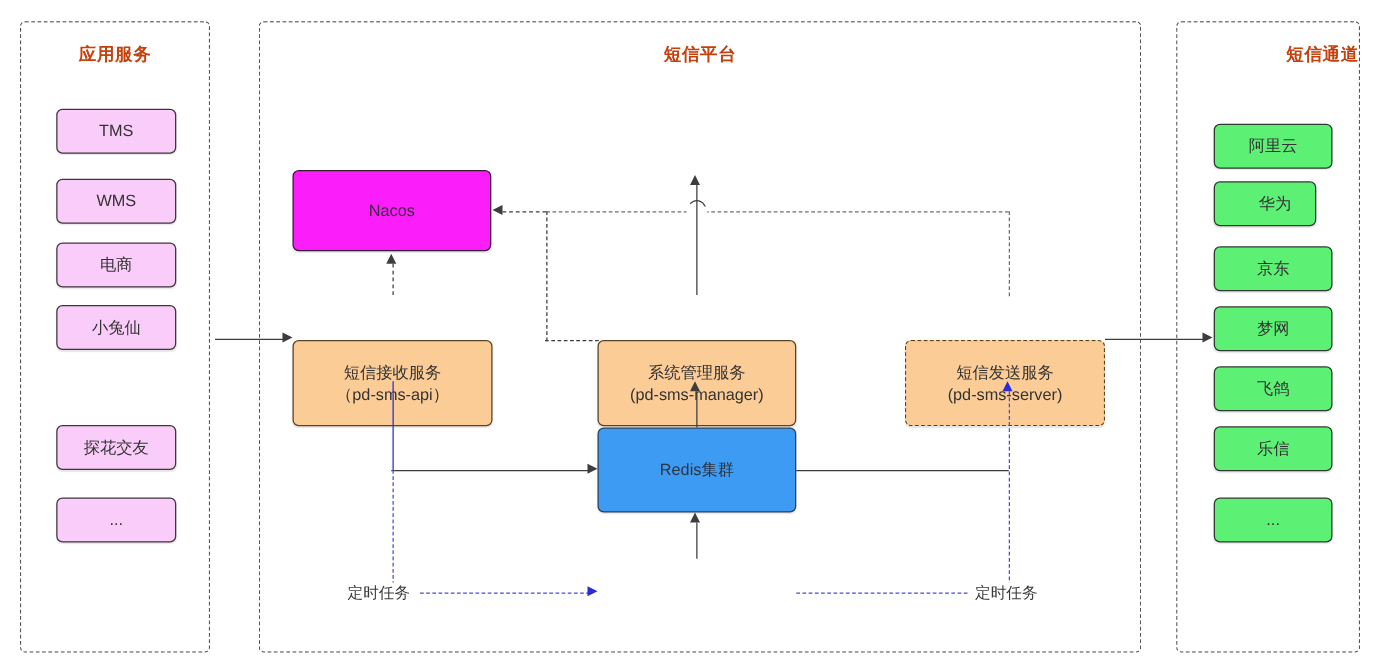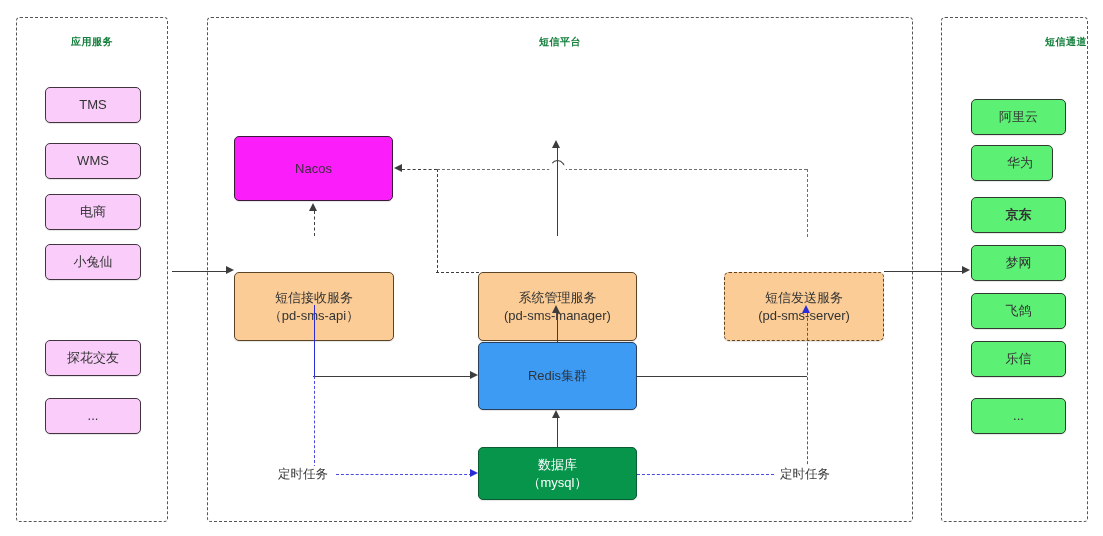--- a/index.html
+++ b/index.html
@@ -21,22 +21,22 @@
     border:1.6px dashed #555555;
     border-radius:4px;
     box-sizing:border-box;
     background:transparent;
   }
   .panel-title{
     position:absolute;
     width:100%;
     text-align:center;
     font-weight:bold;
-    font-size:10px;
-    color:#15803d;
+    font-size:14px;
+    color:#c2410c;
     letter-spacing:.5px;
     white-space:nowrap;
   }
   
   .node{
     position:absolute;
     box-sizing:border-box;
     border:1.2px solid #3a3a3a;
     border-radius:5px;
     display:flex;
@@ -129,29 +129,27 @@
 （pd-sms-api）</div>
 
   <div class="node orange" style="left:478px;top:236px;width:159px;height:69px;">系统管理服务
 (pd-sms-manager)</div>
 
   <div class="node orange dashedborder" style="left:724px;top:236px;width:160px;height:69px;">短信发送服务
 (pd-sms-server)</div>
 
   <div class="node blue" style="left:478px;top:342px;width:159px;height:68px;">Redis集群</div>
 
-  <div class="node dbgreen" style="left:478px;top:447px;width:159px;height:53px;">数据库
-（mysql）</div>
 
   <div class="panel" style="left:941px;top:17px;width:147px;height:505px;">
     <div class="panel-title" style="top:17px;text-align:right;">短信通道</div>
   </div>
   <div class="node green" style="left:971px;top:99px;width:95px;height:36px;">阿里云</div>
   <div class="node green" style="left:971px;top:145px;width:82px;height:36px;padding-left:16px;">华为</div>
-  <div class="node green" style="left:971px;top:197px;width:95px;height:36px;font-weight:bold;">京东</div>
+  <div class="node green" style="left:971px;top:197px;width:95px;height:36px;">京东</div>
   <div class="node green" style="left:971px;top:245px;width:95px;height:36px;">梦网</div>
   <div class="node green" style="left:971px;top:293px;width:95px;height:36px;">飞鸽</div>
   <div class="node green" style="left:971px;top:341px;width:95px;height:36px;">乐信</div>
   <div class="node green" style="left:971px;top:398px;width:95px;height:36px;">...</div>
 
   <div class="ln h" style="left:172px;top:270.5px;width:55px;"></div>
   <div class="arw right" style="left:226px;top:266px;"></div>
 
   <div class="dln v" style="left:313.5px;top:211px;height:25px;"></div>
   <div class="arw up" style="left:309px;top:203px;"></div>

